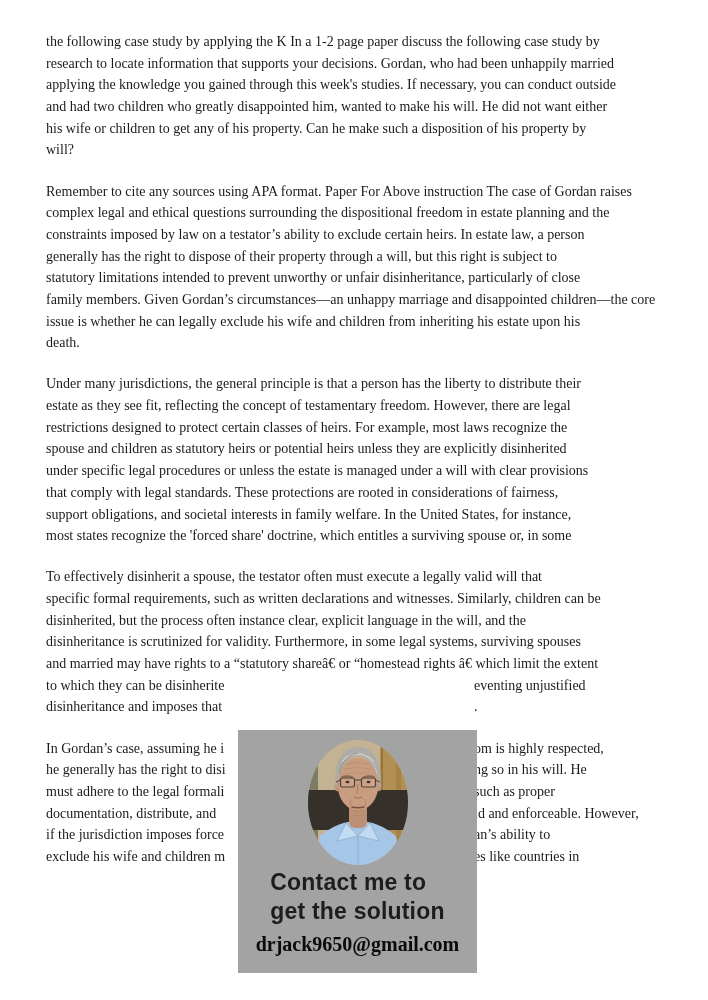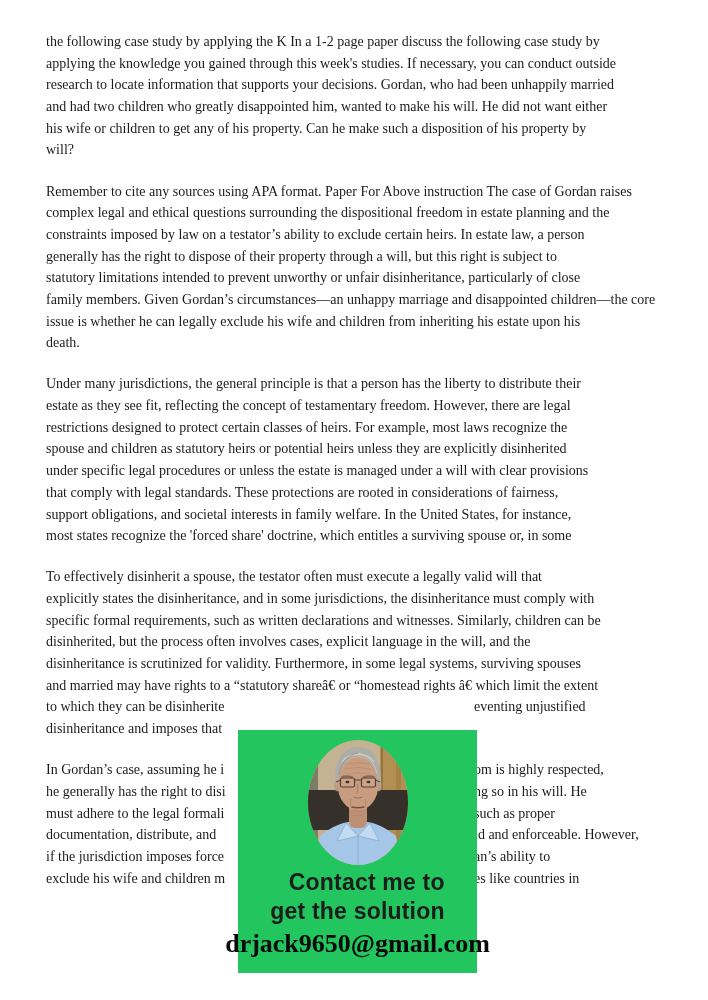--- a/index.html
+++ b/index.html
@@ -19,54 +19,54 @@
     color: #1a1a1a;
   }
   .para { margin: 0 0 19.4px 0; }
   .line { height: 21.7px; white-space: nowrap; position: relative; }
   .line .frag-left { white-space: nowrap; }
   .line .frag-right { position: absolute; left: 428px; top: 0; white-space: nowrap; }
   .overlay {
     position: absolute;
     left: 238px; top: 730px;
     width: 239px; height: 243px;
-    background: #22c55e;
+    background: #a3a3a3;
     z-index: 5;
     display: flex;
     flex-direction: column;
     align-items: center;
-    text-align: right;
+    text-align: left;
   }
   .portrait { margin-top: 10px; display: block; }
   .promo-heading {
     margin-top: 3px;
     font-family: "Liberation Sans", "DejaVu Sans", sans-serif;
     font-weight: 800;
     font-size: 23px;
     line-height: 29px;
     color: #1d1d1d;
     letter-spacing: 0.2px;
   }
   .promo-email {
     margin-top: 5px;
     font-family: "Liberation Serif", "DejaVu Serif", serif;
     font-weight: 700;
-    font-size: 26px;
+    font-size: 20px;
     line-height: 26px;
     color: #0a0a0a;
   }
 </style>
 </head>
 <body>
 
 <div class="doc">
     <div class="para">
       <div class="line">the following case study by applying the K In a 1-2 page paper discuss the following case study by</div>
+      <div class="line">research to locate information that supports your decisions. Gordan, who had been unhappily married</div>
       <div class="line">applying the knowledge you gained through this week's studies. If necessary, you can conduct outside</div>
-      <div class="line">research to locate information that supports your decisions. Gordan, who had been unhappily married</div>
       <div class="line">and had two children who greatly disappointed him, wanted to make his will. He did not want either</div>
       <div class="line">his wife or children to get any of his property. Can he make such a disposition of his property by</div>
       <div class="line">will?</div>
     </div>
     <div class="para">
       <div class="line">Remember to cite any sources using APA format. Paper For Above instruction The case of Gordan raises</div>
       <div class="line">complex legal and ethical questions surrounding the dispositional freedom in estate planning and the</div>
       <div class="line">constraints imposed by law on a testator’s ability to exclude certain heirs. In estate law, a person</div>
       <div class="line">generally has the right to dispose of their property through a will, but this right is subject to</div>
       <div class="line">statutory limitations intended to prevent unworthy or unfair disinheritance, particularly of close</div>
@@ -79,23 +79,22 @@
       <div class="line">estate as they see fit, reflecting the concept of testamentary freedom. However, there are legal</div>
       <div class="line">restrictions designed to protect certain classes of heirs. For example, most laws recognize the</div>
       <div class="line">spouse and children as statutory heirs or potential heirs unless they are explicitly disinherited</div>
       <div class="line">under specific legal procedures or unless the estate is managed under a will with clear provisions</div>
       <div class="line">that comply with legal standards. These protections are rooted in considerations of fairness,</div>
       <div class="line">support obligations, and societal interests in family welfare. In the United States, for instance,</div>
       <div class="line">most states recognize the 'forced share' doctrine, which entitles a surviving spouse or, in some</div>
     </div>
     <div class="para">
       <div class="line">To effectively disinherit a spouse, the testator often must execute a legally valid will that</div>
-      <div class="line">explicitly states the disinheritance, and in some jurisdictions, the disinheritance must comply with</div>
       <div class="line">specific formal requirements, such as written declarations and witnesses. Similarly, children can be</div>
-      <div class="line">disinherited, but the process often involves cases, explicit language in the will, and the</div>
+      <div class="line">disinherited, but the process often instance clear, explicit language in the will, and the</div>
       <div class="line">disinheritance is scrutinized for validity. Furthermore, in some legal systems, surviving spouses</div>
       <div class="line">and married may have rights to a “statutory shareâ€ or “homestead rights â€ which limit the extent</div>
       <div class="line split"><span class="frag-left">to which they can be disinherite</span><span class="frag-right">eventing unjustified</span></div>
       <div class="line split"><span class="frag-left">disinheritance and imposes that</span><span class="frag-right">.</span></div>
     </div>
     <div class="para">
       <div class="line split"><span class="frag-left">In Gordan’s case, assuming he i</span><span class="frag-right">om is highly respected,</span></div>
       <div class="line split"><span class="frag-left">he generally has the right to disi</span><span class="frag-right">ng so in his will. He</span></div>
       <div class="line split"><span class="frag-left">must adhere to the legal formali</span><span class="frag-right">such as proper</span></div>
       <div class="line split"><span class="frag-left">documentation, distribute, and</span><span class="frag-right">id and enforceable. However,</span></div>

